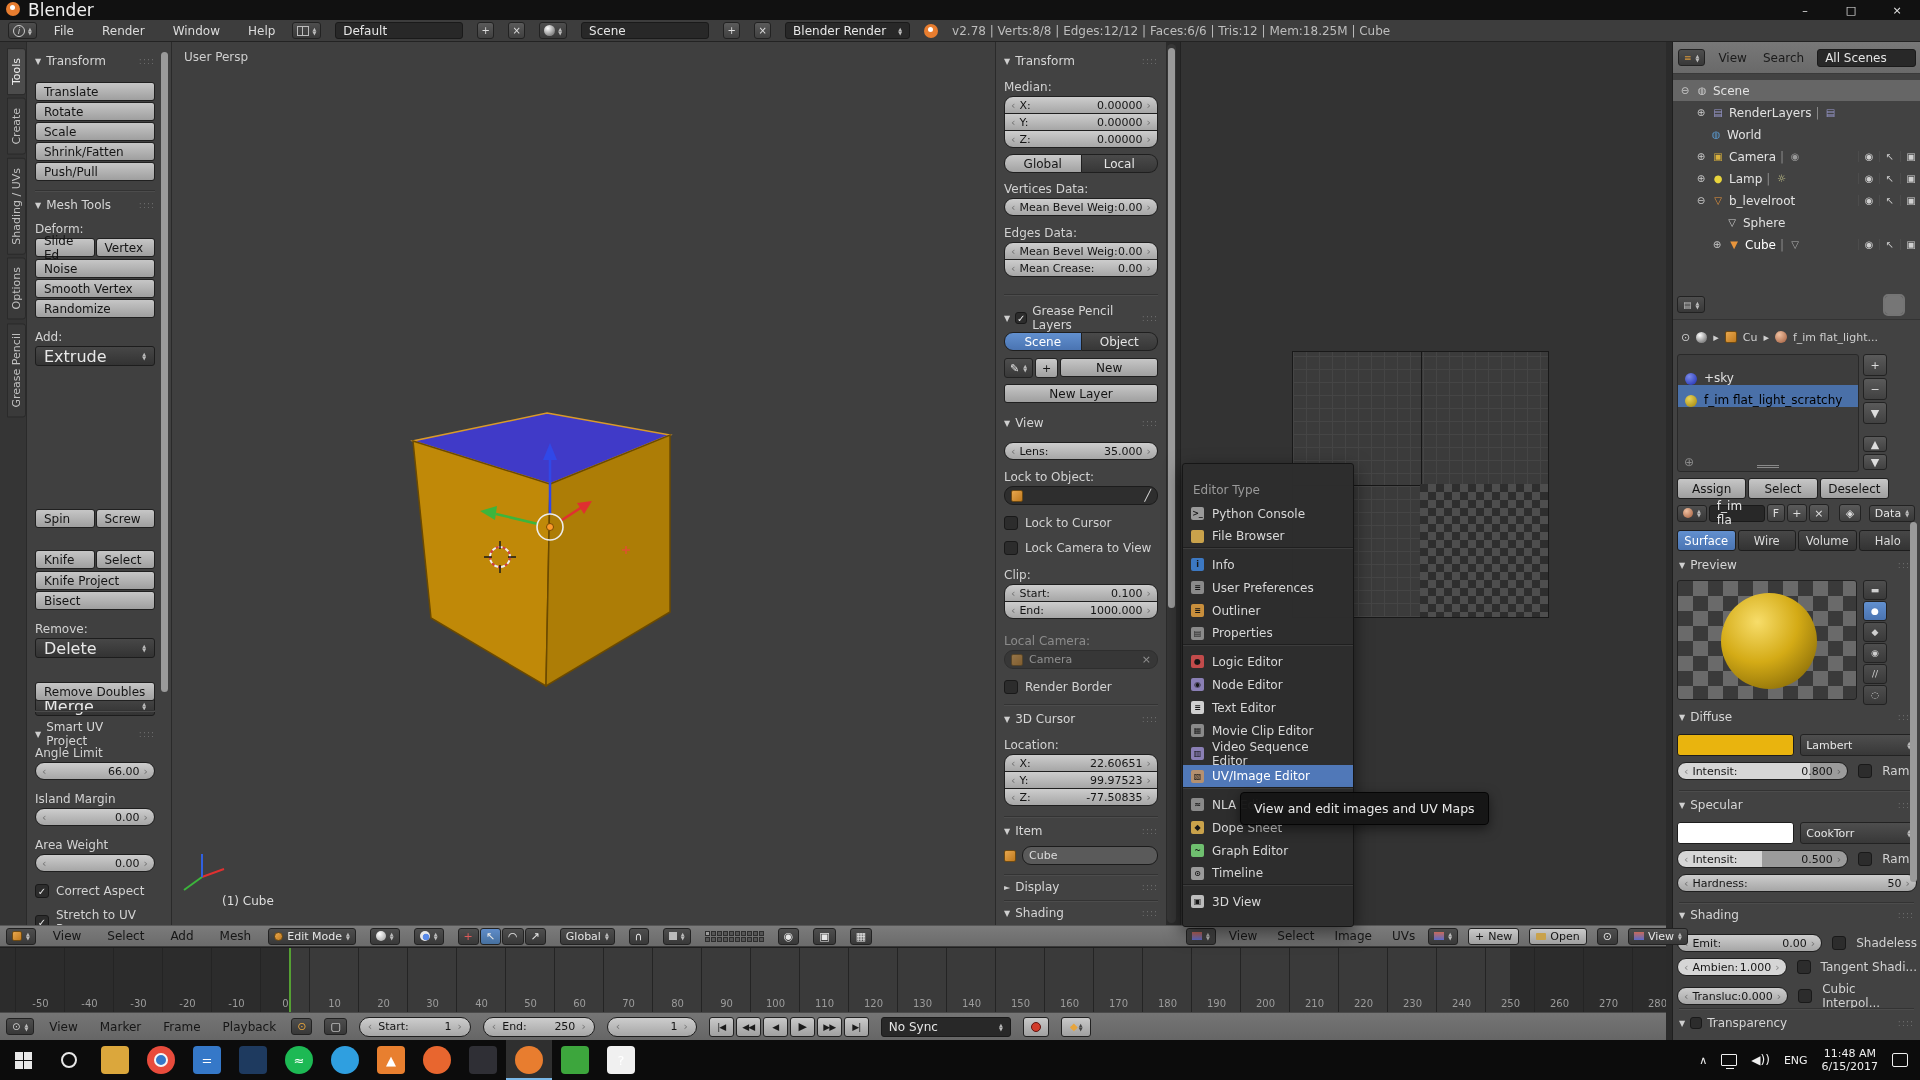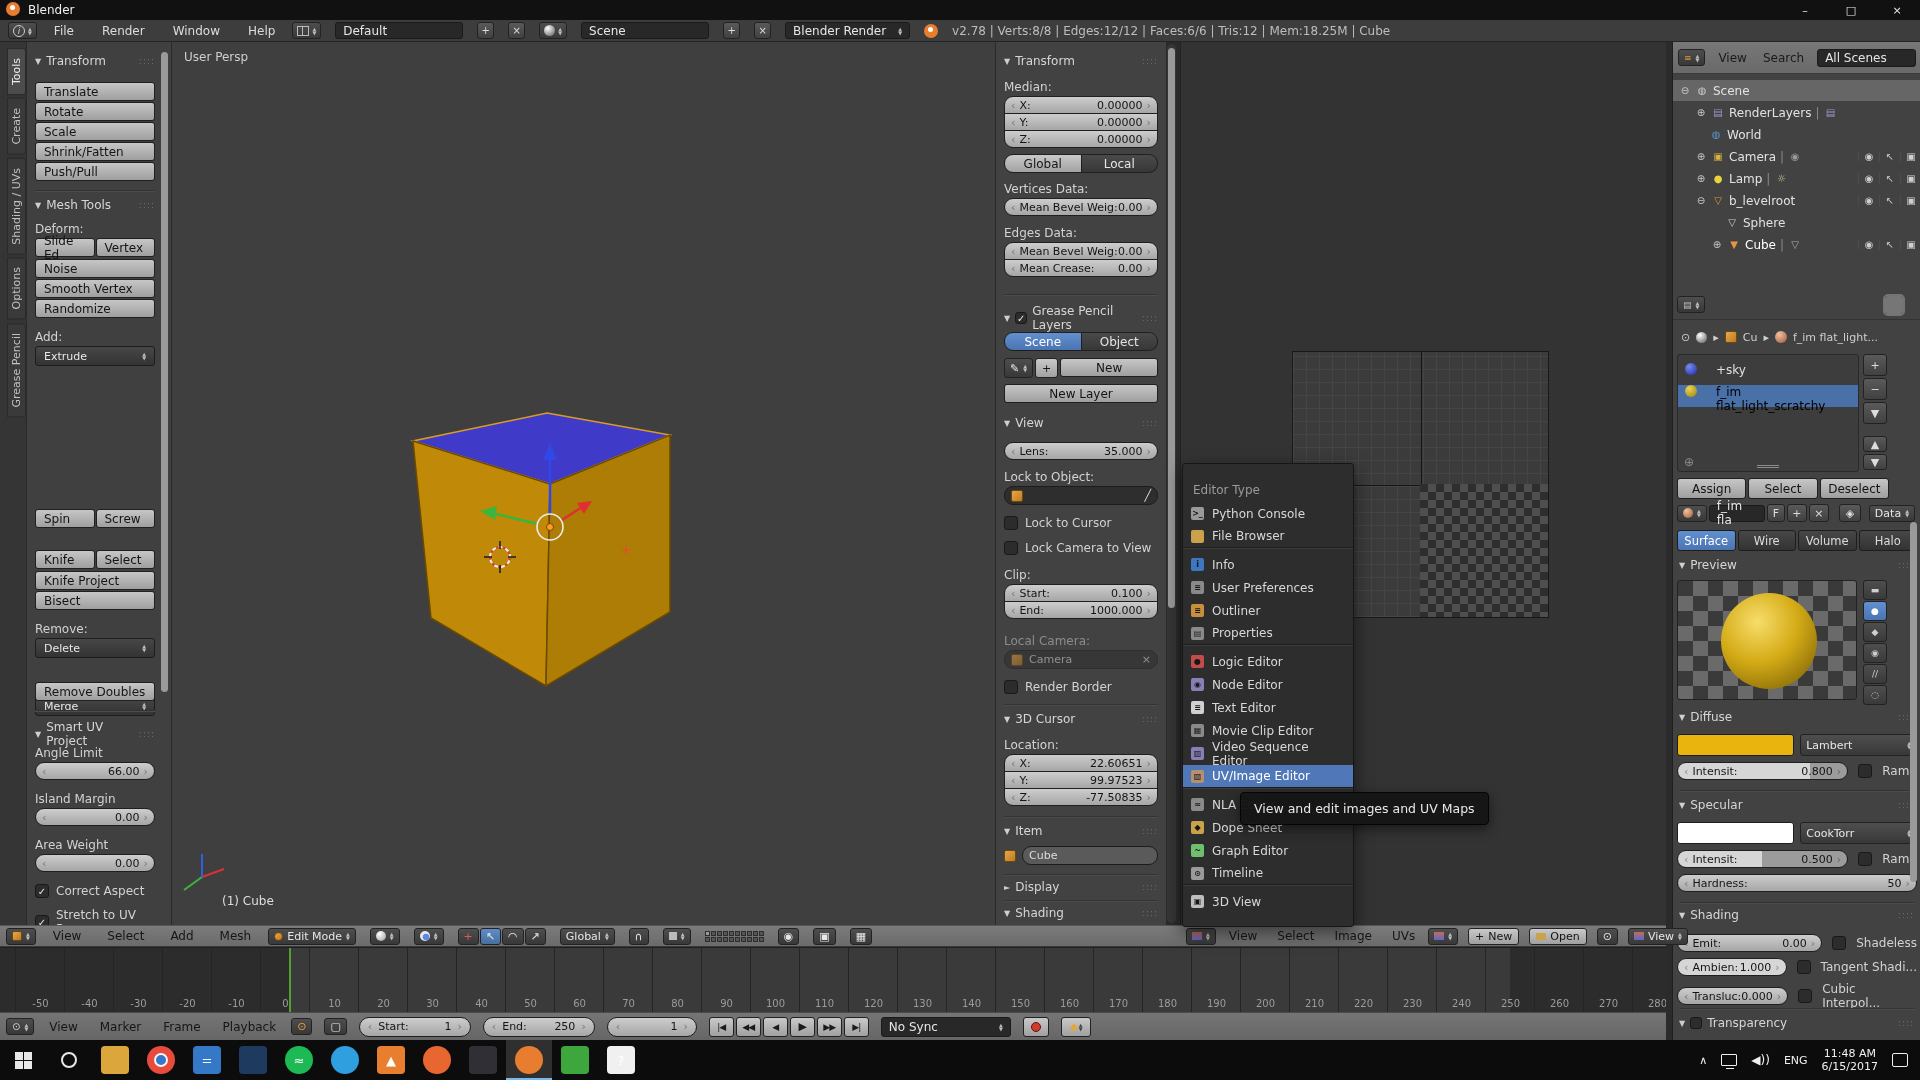--- a/index.html
+++ b/index.html
@@ -3,21 +3,21 @@
 <meta charset="utf-8">
 <style>
   * { margin:0; padding:0; box-sizing:border-box; }
   html,body { width:1920px; height:1080px; background:#2b2b2b; overflow:hidden;
     font-family:"DejaVu Sans","Liberation Sans",sans-serif; font-size:12px; color:#e0e0e0; }
   .abs { position:absolute; }
   
   #titlebar { left:0; top:0; width:1920px; height:20px; background:#111; display:flex; align-items:center; }
   .blogo { width:14px; height:14px; border-radius:50%; background:#e87d2f; position:relative; display:inline-block; }
   .blogo::after { content:""; position:absolute; left:4px; top:3px; width:5px; height:5px; border-radius:50%; background:#fff; }
-  #titlebar .wt { margin-left:8px; color:#f0f0f0; font-size:12px; }
+  #titlebar .wt { margin-left:8px; color:#f0f0f0; font-size:17px; }
   #titlebar .logo-wrap { margin-left:6px; }
   .wbtns { margin-left:auto; display:flex; height:20px; }
   .wbtn { width:46px; height:20px; display:flex; align-items:center; justify-content:center; color:#e8e8e8; font-size:11px; }
   
   #infobar { left:0; top:20px; width:1920px; height:22px; background:#3d3d3d; border-bottom:1px solid #232323; display:flex; align-items:center; gap:14px; padding:0 8px; color:#dcdcdc; }
   .menu { color:#dcdcdc; font-size:12px; padding:0 3px; }
   .chip { background:linear-gradient(#4e4e4e,#383838); border:1px solid #222; border-radius:3px; height:17px; display:inline-flex; align-items:center; padding:0 4px; gap:3px; }
   .dd-dark { background:#282828; border:1px solid #1a1a1a; border-radius:3px; height:17px; display:inline-flex; align-items:center; padding:0 7px; gap:6px; color:#e6e6e6; }
   .updn { font-size:5px; line-height:4px; color:#bbb; display:inline-block; white-space:pre; }
   .updn::before { content:"▲\A▼"; }
@@ -33,21 +33,21 @@
   .vtab.active { background:#4c4c4c; color:#ededed; }
   
   #shelf { left:27px; top:42px; width:145px; height:883px; background:#404040; border-right:1px solid #2a2a2a; }
   #shelf .inner { position:absolute; left:8px; right:16px; }
   .phdr { color:#d6d6d6; font-size:12px; display:flex; align-items:center; gap:5px; }
   .phdr::before { content:"▼"; font-size:8px; color:#cfcfcf; }
   .phdr.closed::before { content:"►"; }
   .phdr .grip { margin-left:auto; color:#6e6e6e; font-size:9px; letter-spacing:1px; }
   .phdr .grip::before { content:"::::"; }
   .btn { background:linear-gradient(#c6c6c6,#9f9f9f); border:1px solid #202020; border-radius:3px; height:19px; color:#141414; display:flex; align-items:center; padding:0 8px; font-size:12px; margin-bottom:1px; }
-  .btn-dark { background:linear-gradient(#474747,#333); border:1px solid #1d1d1d; border-radius:3px; height:20px; color:#e8e8e8; display:flex; align-items:center; padding:0 8px; font-size:11px; justify-content:space-between; }
+  .btn-dark { background:linear-gradient(#474747,#333); border:1px solid #1d1d1d; border-radius:3px; height:20px; color:#e8e8e8; display:flex; align-items:center; padding:0 8px; font-size:16px; justify-content:space-between; }
   .lbl { color:#d2d2d2; font-size:12px; }
   .pill { background:linear-gradient(#cdcdcd,#a6a6a6); border:1px solid #1f1f1f; border-radius:9px; height:18px; display:flex; align-items:center; padding:0 6px; color:#141414; font-size:11px; }
   .pill::before { content:"‹"; color:rgba(0,0,0,.38); margin-right:4px; }
   .pill::after { content:"›"; color:rgba(0,0,0,.38); margin-left:4px; }
   .pill .pl { flex:0 0 auto; }
   .pill .pv { flex:1; text-align:right; }
   .pill.slider800 { background:linear-gradient(to right,#d6d6d6 0 78%,#9b9b9b 78%); }
   .pill.slider500 { background:linear-gradient(to right,#d6d6d6 0 50%,#9b9b9b 50%); }
   .pill.sliderfull { background:#d6d6d6; }
   .chk { width:14px; height:14px; background:#2c2c2c; border:1px solid #191919; border-radius:3px; display:inline-flex; align-items:center; justify-content:center; color:#e8e8e8; font-size:10px; flex:0 0 auto; }
@@ -109,21 +109,21 @@
   .osep { color:#8a8a8a; }
   .otoggles { margin-left:auto; display:flex; flex:0 0 auto; }
   .otoggles span { width:21px; text-align:center; color:#cfcfcf; font-size:10px; border-left:1px solid #4c4c4c; }
   
   #ptabs { position:absolute; left:0; top:248px; width:248px; height:30px; background:#424242; border-bottom:1px solid #333; display:flex; align-items:center; gap:4px; padding:0 4px; }
   .ptab { width:18px; height:18px; border-radius:3px; display:inline-block; opacity:.85; }
   .ptab.active { outline:2px solid #7d7d7d; background:#808080 !important; }
   .crumb { position:absolute; left:0; top:282px; width:248px; height:26px; display:flex; align-items:center; gap:6px; padding:0 8px; color:#cfcfcf; font-size:11px; }
   .pin { color:#cfcfcf; font-size:11px; }
   .matlist { position:absolute; left:4px; top:312px; width:182px; height:118px; background:#3d3d3d; border:1px solid #292929; border-radius:3px; }
-  .mrow { height:22px; display:flex; align-items:flex-start; gap:19px; padding:0 7px; color:#e0e0e0; }
+  .mrow { height:22px; display:flex; align-items:flex-end; gap:7px; padding:0 7px; color:#e0e0e0; }
   .mrow.selected { background:#4a70a8; color:#000000; }
   .mball { width:12px; height:12px; border-radius:50%; flex:0 0 auto; }
   .matlist .gripline { position:absolute; bottom:3px; left:50%; width:22px; margin-left:-11px; border-top:1px solid #8a8a8a; border-bottom:1px solid #8a8a8a; height:3px; }
   .sidecol { position:absolute; left:190px; top:312px; width:26px; display:flex; flex-direction:column; gap:2px; }
   .sbtn { width:24px; height:22px; background:linear-gradient(#5a5a5a,#414141); border:1px solid #222; border-radius:3px; color:#ddd; display:flex; align-items:center; justify-content:center; font-size:11px; }
   .hrow { position:absolute; display:flex; gap:2px; }
   .lbtn { background:linear-gradient(#c6c6c6,#9f9f9f); border:1px solid #202020; border-radius:3px; height:21px; color:#141414; display:flex; align-items:center; justify-content:center; font-size:12px; flex:1; }
   .mtab { flex:1; height:21px; background:linear-gradient(#474747,#333); border:1px solid #1d1d1d; color:#dcdcdc; display:flex; align-items:center; justify-content:center; font-size:11.5px; border-radius:3px; }
   .mtab.selected { background:linear-gradient(#6290cf,#4a74b2); color:#fff; }
   .prevbox { position:absolute; left:4px; top:496px; width:180px; height:120px; border:1px solid #222; border-radius:3px;

